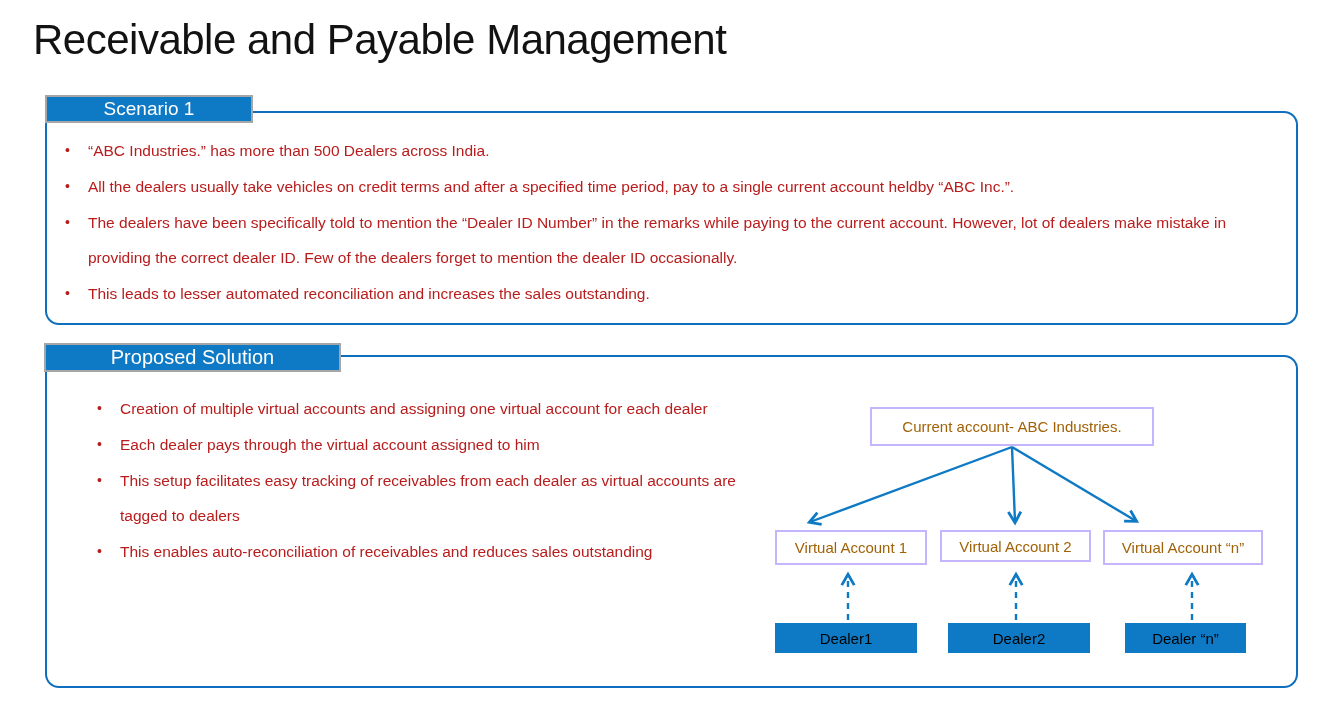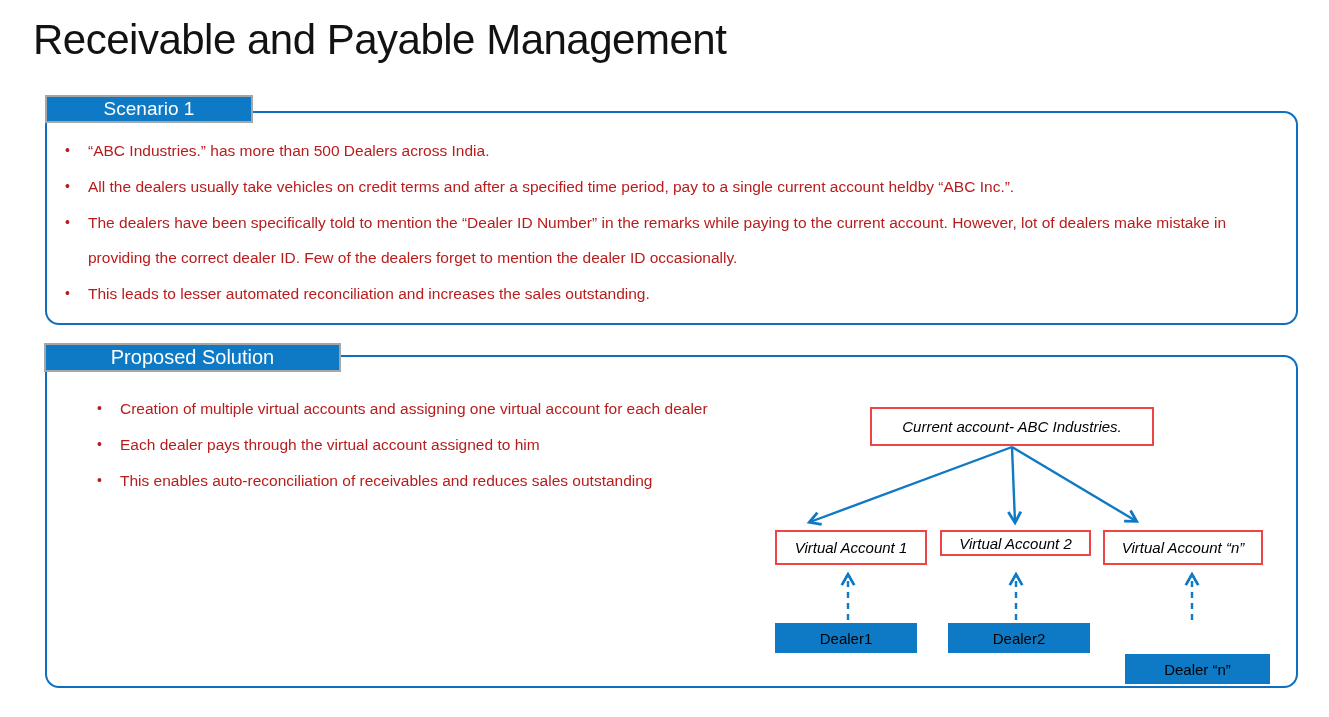--- a/index.html
+++ b/index.html
@@ -75,49 +75,48 @@
   #connectors {
     position: absolute;
     left: 0; top: 0;
     width: 1329px; height: 717px;
     z-index: 1;
     pointer-events: none;
   }
   .diagram-box {
     position: absolute;
     background: #ffffff;
-    border: 2px solid #ef4444;
+    border: 2px solid #c4b5fd;
     display: flex;
     align-items: center;
     justify-content: center;
     font-size: 15px;
-    color: #000000;
+    color: #a16207;
     z-index: 2;
     white-space: nowrap;
-    font-style: italic;
   }
   #box-current { left: 870px; top: 407px; width: 284px; height: 39px; }
   #box-va1 { left: 775px; top: 530px; width: 152px; height: 35px; }
-  #box-va2 { left: 940px; top: 530px; width: 151px; height: 26px; }
+  #box-va2 { left: 940px; top: 530px; width: 151px; height: 32px; }
   #box-va3 { left: 1103px; top: 530px; width: 160px; height: 35px; }
 
   .dealer-box {
     position: absolute;
     background: #0e79c4;
     color: #000000;
     display: flex;
     align-items: center;
     justify-content: center;
     font-size: 15px;
     z-index: 2;
     white-space: nowrap;
   }
   #box-d1 { left: 775px; top: 623px; width: 142px; height: 30px; }
   #box-d2 { left: 948px; top: 623px; width: 142px; height: 30px; }
-  #box-d3 { left: 1125px; top: 623px; width: 145px; height: 30px; margin-top: 31px; }
+  #box-d3 { left: 1125px; top: 623px; width: 121px; height: 30px; }
 </style>
 </head>
 <body>
 
 <h1 class="slide-title">Receivable and Payable Management</h1>
 
 <div class="panel" id="scenario-panel"></div>
 <div class="section-tab" id="scenario-tab">
   <span>Scenario 1</span>
 </div>
@@ -128,20 +127,21 @@
   <li>This leads to lesser automated reconciliation and increases the sales outstanding.</li>
 </ul>
 
 <div class="panel" id="solution-panel"></div>
 <div class="section-tab" id="solution-tab">
   <span>Proposed Solution</span>
 </div>
 <ul class="bullets" id="solution-bullets">
   <li>Creation of multiple virtual accounts and assigning one virtual account for each dealer</li>
   <li>Each dealer pays through the virtual account assigned to him</li>
+  <li>This setup facilitates easy tracking of receivables from each dealer as virtual accounts are tagged to dealers</li>
   <li>This enables auto-reconciliation of receivables and reduces sales outstanding</li>
 </ul>
 
 <svg id="connectors" viewBox="0 0 1329 717" xmlns="http://www.w3.org/2000/svg">
   <defs>
     <marker id="arrowOpen" viewBox="0 0 10 10" refX="7.5" refY="5" markerWidth="6.5" markerHeight="6.5" orient="auto-start-reverse">
       <path d="M1,1 L8,5 L1,9" fill="none" stroke="#0e79c4" stroke-width="1.8"></path>
     </marker>
   </defs>
 

